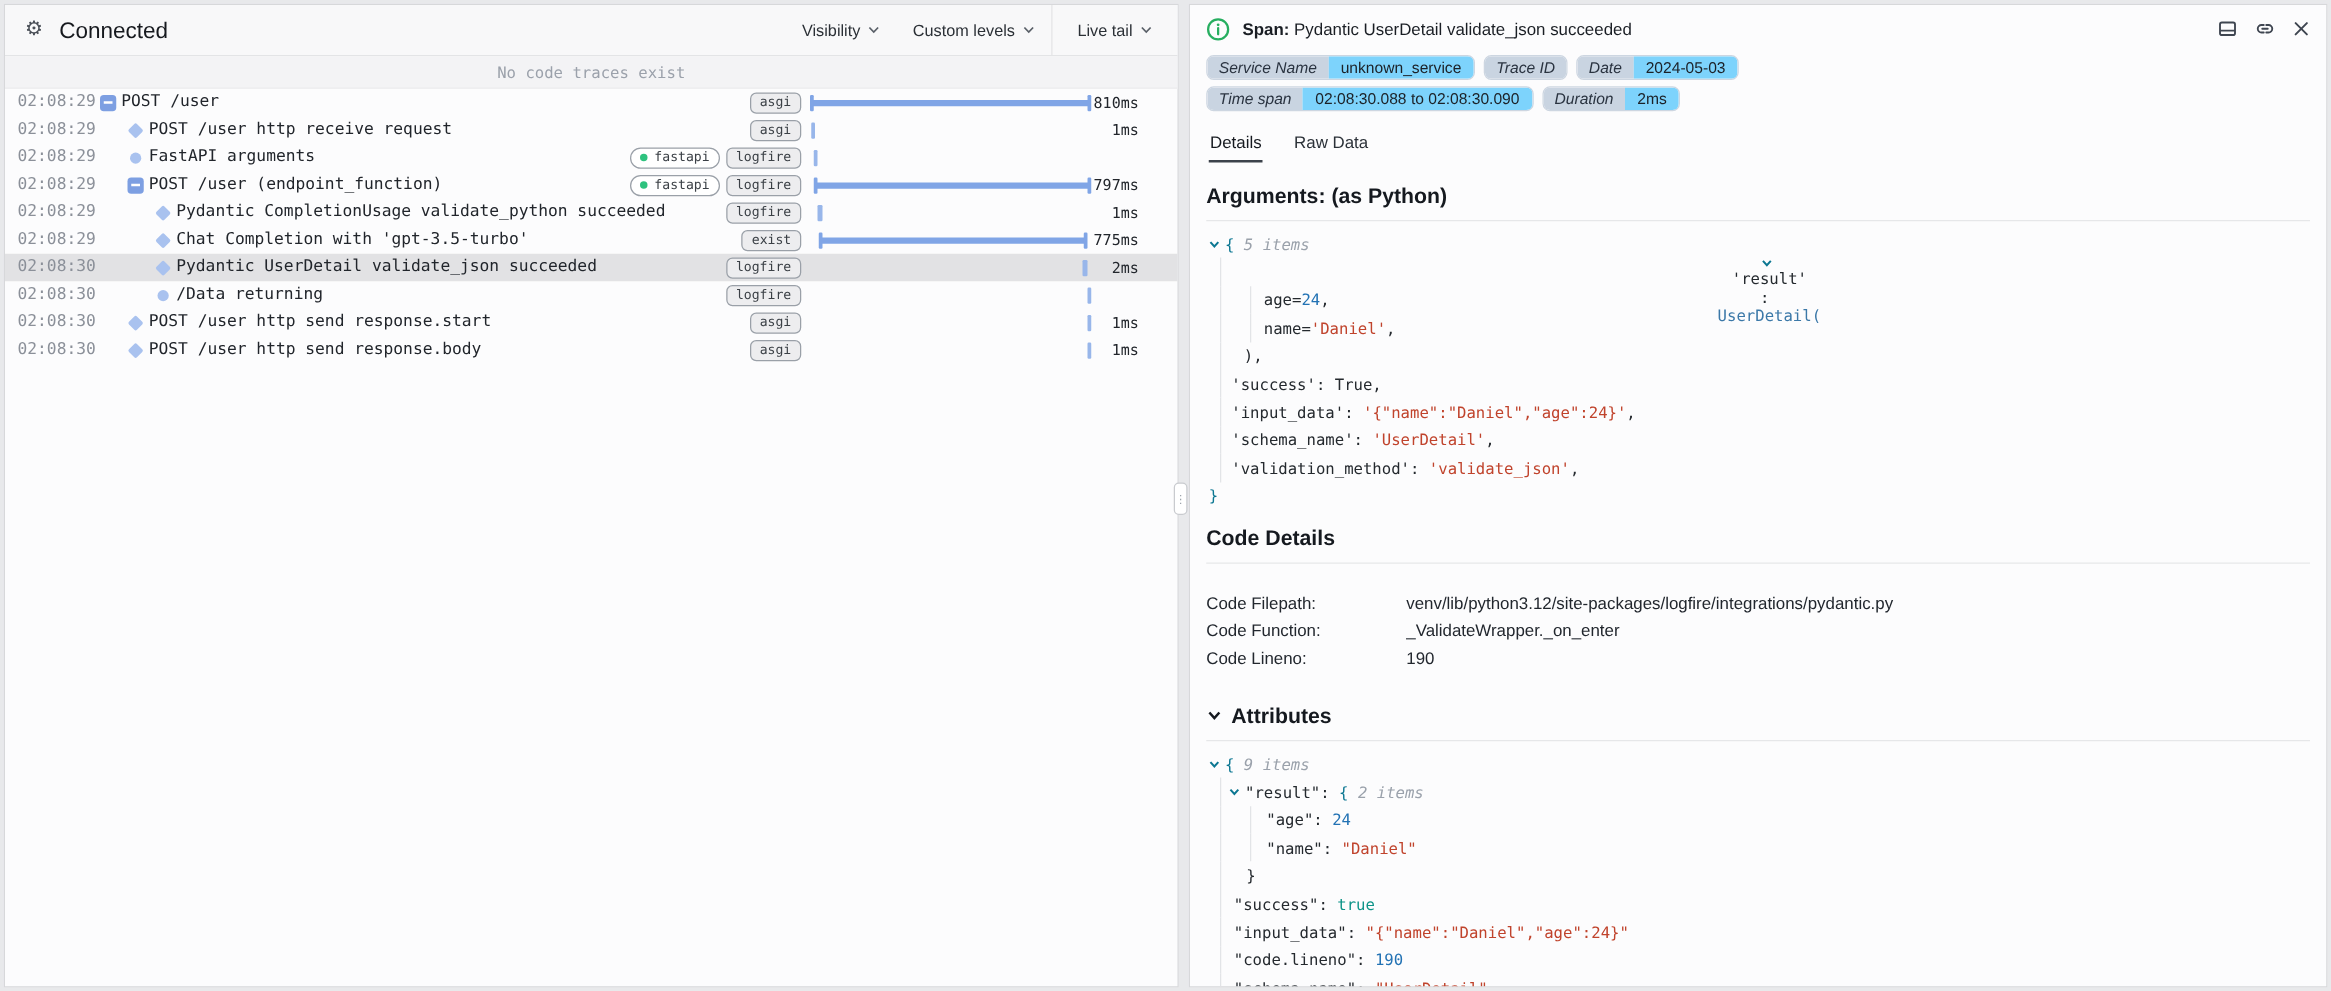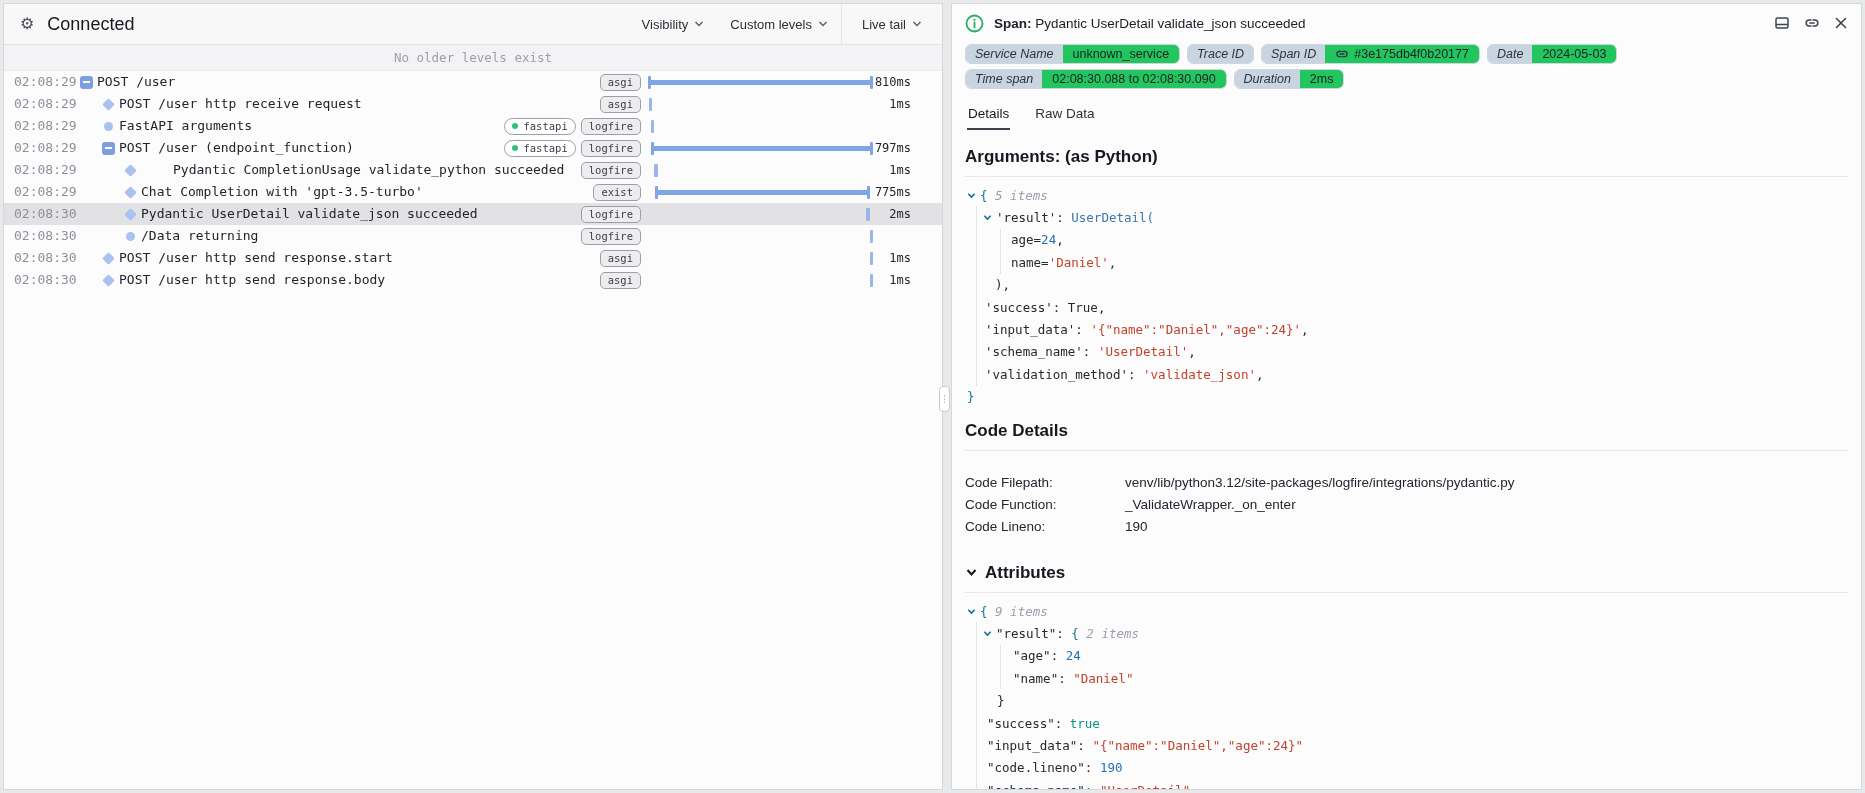--- a/index.html
+++ b/index.html
@@ -53,21 +53,21 @@
   .rp-inner { padding:0 13px; }
   .rp-header { height:38px; display:flex; align-items:center; gap:10px; }
   .rp-title { font-size:13.5px; color:#1a1e24; }
   .rp-title b { font-weight:700; }
   .rp-icons { margin-left:auto; display:flex; align-items:center; gap:14px; color:#3f4651; }
   .rp-icons span { display:inline-flex; cursor:pointer; }
 
   .meta-row { display:flex; gap:7px; margin:2px 0 5px; flex-wrap:nowrap; }
   .rbadge { display:inline-flex; align-items:stretch; border-radius:6px; overflow:hidden; font-size:12.5px; border:1px solid #cdd6e1; }
   .rb-label { background:#c9d4e1; color:#2a3340; font-style:italic; padding:2px 9px; display:flex; align-items:center; }
-  .rb-value { background:#22c55e; color:#1c2127; padding:2px 10px; display:flex; align-items:center; gap:5px; }
+  .rb-value { background:#7dd3fc; color:#1c2127; padding:2px 10px; display:flex; align-items:center; gap:5px; }
 
   .tabs { display:flex; gap:24px; margin-top:13px; padding-left:2px; }
   .tab { font-size:13.5px; color:#2b3138; padding:4px 1px 7px; cursor:pointer; }
   .tab.active { border-bottom:2px solid #3c424b; color:#15191f; }
 
   .section-h { font-size:17px; font-weight:700; color:#15191f; }
   #arguments-heading { margin-top:17px; }
   hr.div { border:none; border-top:1px solid #e6e7e9; margin:9px 0 0; }
 
   .code-block { margin-top:7px; }
@@ -118,21 +118,21 @@
       <span class="ctrl live">
         <span>Live tail</span>
         <span class="chev-s">
             <svg width="10" height="10" viewBox="0 0 10 10">
               <polyline points="1.5,3 5,6.6 8.5,3" fill="none" stroke="currentColor" stroke-width="1.4"></polyline>
             </svg>
           </span>
       </span>
     </div>
   </div>
-  <div class="banner">No older levels exist</div>
+  <div class="banner">No code traces exist</div>
   <div class="trace-list">
       <div class="trace-row">
         <span class="t-time">02:08:29</span>
         <span class="t-icon icon-minus-square" style="left: 76px;"></span>
         <span class="t-label" style="left: 93px;">POST /user</span>
         <span class="t-badges">
           <span class="lbadge">
             <span>asgi</span>
           </span>
         </span>
@@ -187,21 +187,21 @@
           </span>
         </span>
         <span class="t-track">
           <span class="t-bar bspan" style="left: 3px; width: 220px;"></span>
         </span>
         <span class="t-dur">797ms</span>
       </div>
       <div class="trace-row">
         <span class="t-time">02:08:29</span>
         <span class="t-icon icon-diamond" style="left: 120px;"></span>
-        <span class="t-label" style="left: 137px; margin-left: 32px;">Pydantic CompletionUsage validate_python succeeded</span>
+        <span class="t-label" style="left: 137px;">Pydantic CompletionUsage validate_python succeeded</span>
         <span class="t-badges">
           <span class="lbadge">
             <span>logfire</span>
           </span>
         </span>
         <span class="t-track">
           <span class="t-bar btick" style="left: 5px; width: 4px;"></span>
         </span>
         <span class="t-dur">1ms</span>
       </div>
@@ -318,35 +318,20 @@
         <span class="rbadge">
           <span class="rb-label">Service Name</span>
           <span class="rb-value">
             <span>unknown_service</span>
           </span>
         </span>
         <span class="rbadge">
           <span class="rb-label">Trace ID</span>
         </span>
         <span class="rbadge">
-          <span class="rb-label">Span ID</span>
-          <span class="rb-value">
-            <span style="display: inline-flex;">
-              <svg width="14" height="14" viewBox="0 0 16 16">
-                <g fill="none" stroke="#2a3340" stroke-width="1.5" stroke-linecap="round">
-                  <path d="M7 5H5.2a3 3 0 0 0 0 6H7"></path>
-                  <path d="M9 5h1.8a3 3 0 0 1 0 6H9"></path>
-                  <line x1="5.8" y1="8" x2="10.2" y2="8"></line>
-                </g>
-              </svg>
-            </span>
-            <span>#3e175db4f0b20177</span>
-          </span>
-        </span>
-        <span class="rbadge">
           <span class="rb-label">Date</span>
           <span class="rb-value">
             <span>2024-05-03</span>
           </span>
         </span>
       </div>
     <div class="meta-row">
         <span class="rbadge">
           <span class="rb-label">Time span</span>
           <span class="rb-value">
@@ -365,21 +350,21 @@
         <span class="tab active">Details</span>
         <span class="tab">Raw Data</span>
       </div>
 
     <div class="section-h" id="arguments-heading">Arguments: (as Python)</div>
     <hr class="div">
     <div class="code-block">
         <div class="code-line" style="padding-left: 2px;"><span class="tk-chev"><svg width="9" height="9" viewBox="0 0 10 10">
               <polyline points="1.5,3 5,6.8 8.5,3" fill="none" stroke="currentColor" stroke-width="1.8"></polyline>
             </svg></span><span class="tk-brace">{ </span><span class="tk-muted">5 items</span></div>
-        <div class="code-line" style="padding-left: 18px;"><span class="guide" style="left: 11px;"></span><span class="tk-chev"><svg width="9" height="9" viewBox="0 0 10 10">
+        <div class="code-line" style="padding-left: 18px; flex-direction: column;"><span class="guide" style="left: 11px;"></span><span class="tk-chev"><svg width="9" height="9" viewBox="0 0 10 10">
               <polyline points="1.5,3 5,6.8 8.5,3" fill="none" stroke="currentColor" stroke-width="1.8"></polyline>
             </svg></span><span class="tk-key">'result'</span><span class="tk-plain">: </span><span class="tk-cls">UserDetail(</span></div>
         <div class="code-line" style="padding-left: 46px;"><span class="guide" style="left: 11px;"></span><span class="guide" style="left: 35px;"></span><span class="tk-plain">age=</span><span class="tk-num">24</span><span class="tk-plain">,</span></div>
         <div class="code-line" style="padding-left: 46px;"><span class="guide" style="left: 11px;"></span><span class="guide" style="left: 35px;"></span><span class="tk-plain">name=</span><span class="tk-str">'Daniel'</span><span class="tk-plain">,</span></div>
         <div class="code-line" style="padding-left: 30px;"><span class="guide" style="left: 11px;"></span><span class="tk-plain">),</span></div>
         <div class="code-line" style="padding-left: 20px;"><span class="guide" style="left: 11px;"></span><span class="tk-key">'success'</span><span class="tk-plain">: True,</span></div>
         <div class="code-line" style="padding-left: 20px;"><span class="guide" style="left: 11px;"></span><span class="tk-key">'input_data'</span><span class="tk-plain">: </span><span class="tk-str">'{"name":"Daniel","age":24}'</span><span class="tk-plain">,</span></div>
         <div class="code-line" style="padding-left: 20px;"><span class="guide" style="left: 11px;"></span><span class="tk-key">'schema_name'</span><span class="tk-plain">: </span><span class="tk-str">'UserDetail'</span><span class="tk-plain">,</span></div>
         <div class="code-line" style="padding-left: 20px;"><span class="guide" style="left: 11px;"></span><span class="tk-key">'validation_method'</span><span class="tk-plain">: </span><span class="tk-str">'validate_json'</span><span class="tk-plain">,</span></div>
         <div class="code-line" style="padding-left: 2px;"><span class="tk-brace">}</span></div>

